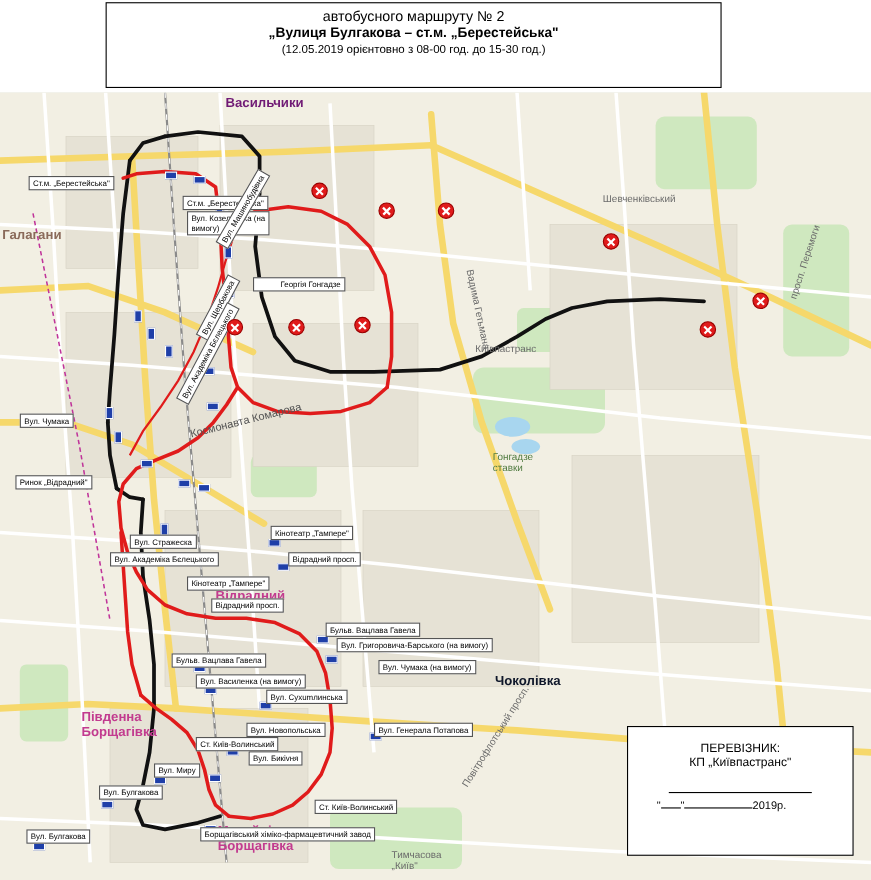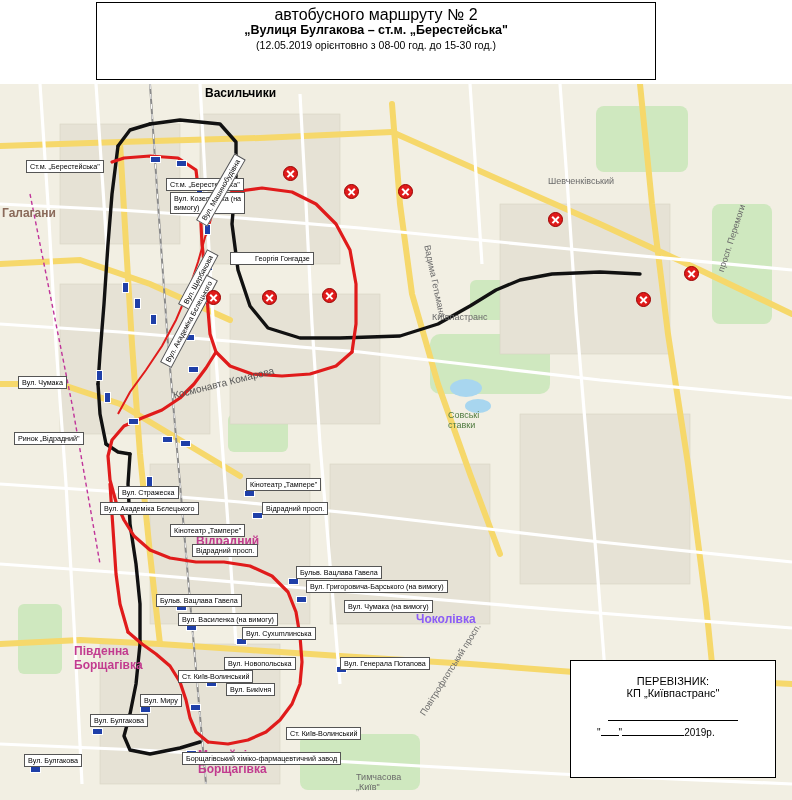--- a/index.html
+++ b/index.html
@@ -10,21 +10,21 @@
     position:relative;
     overflow:hidden;
   }
   
   .title-box{
     position:absolute;left:96px;top:2px;width:560px;height:78px;
     border:1px solid #000;background:#fff;z-index:60;
     text-align:center;box-sizing:border-box;padding-top:5px;
   }
   .title-line1{font-size:12.5px;font-weight:bold;line-height:15px;}
-  .title-line2{font-size:16px;line-height:14px;}
+  .title-line2{font-size:13px;line-height:14px;}
   .title-line3{font-size:12.5px;font-weight:bold;line-height:16px;}
   .title-line4{font-size:10.5px;line-height:14px;}
 
   
   .map{
     position:absolute;left:0;top:84px;width:792px;height:716px;
     background:#eceadf;overflow:hidden;
   }
   .map svg{position:absolute;left:0;top:0;}
 
@@ -61,21 +61,21 @@
   }
   .xmark:before,.xmark:after{
     content:"";position:absolute;left:2px;top:5.5px;width:9px;height:1.6px;background:#fff;
   }
   .xmark:before{transform:rotate(45deg);}
   .xmark:after{transform:rotate(-45deg);}
 
   
   .place{position:absolute;z-index:20;font-size:9px;color:#6b6b6b;white-space:nowrap;}
   .place.big{font-size:12px;font-weight:bold;color:#8a6a5a;}
-  .place.blue{color:#000000;}
+  .place.blue{color:#701a75;}
   .place.green{color:#4f7a3f;}
 </style>
 </head>
 <body>
 
 <div class="title-box">
   <div class="title-line2">автобусного маршруту  № 2</div>
   <div class="title-line3">„Вулиця Булгакова – ст.м. „Берестейська"</div>
   <div class="title-line4">(12.05.2019 орієнтовно з 08-00 год. до 15-30 год.)</div>
 </div>
@@ -212,26 +212,26 @@
   <div class="bmark" style="left:190px;top:620px;"></div>
   <div class="bmark" style="left:140px;top:622px;"></div>
   <div class="bmark" style="left:92px;top:644px;"></div>
   <div class="bmark" style="left:30px;top:682px;"></div>
   <div class="bmark" style="left:186px;top:666px;"></div>
 
   <div class="place big blue" style="left:205px;top:2px;">Васильчики</div>
   <div class="place big" style="left:2px;top:122px;color:#8a6a5a;">Галагани</div>
   <div class="place" style="left:548px;top:92px;">Шевченківський</div>
   <div class="place big" style="left:196px;top:450px;color:#c23b8f;">Відрадний</div>
-  <div class="place big" style="left:416px;top:528px;color:#8b5cf6;">Чоколівка</div>
+  <div class="place big" style="left:450px;top:528px;color:#0f172a;">Чоколівка</div>
   <div class="place big" style="left:74px;top:560px;color:#c23b8f;white-space:pre;">Південна
 Борщагівка</div>
   <div class="place big" style="left:198px;top:664px;color:#c23b8f;white-space:pre;">Михайлівська
 Борщагівка</div>
-  <div class="place green" style="left:448px;top:326px;white-space:pre;">Совські
+  <div class="place green" style="left:448px;top:326px;white-space:pre;">Гонгадзе
 ставки</div>
   <div class="place" style="left:356px;top:688px;white-space:pre;">Тимчасова
 „Київ"</div>
   <div class="place" style="left:418px;top:628px;transform:rotate(-58deg);transform-origin:left top;">Повітрофлотський просп.</div>
   <div class="place" style="left:716px;top:186px;transform:rotate(-72deg);transform-origin:left top;">просп. Перемоги</div>
   <div class="place" style="left:432px;top:160px;transform:rotate(78deg);transform-origin:left top;">Вадима Гетьмана</div>
   <div class="place" style="left:432px;top:228px;">Київпастранс</div>
   <div class="place" style="left:172px;top:306px;transform:rotate(-14deg);transform-origin:left top;font-size:10px;color:#555;">Космонавта  Комарова</div>
 
   <div class="stop" style="left:26px;top:76px;">Ст.м. „Берестейська"</div>

